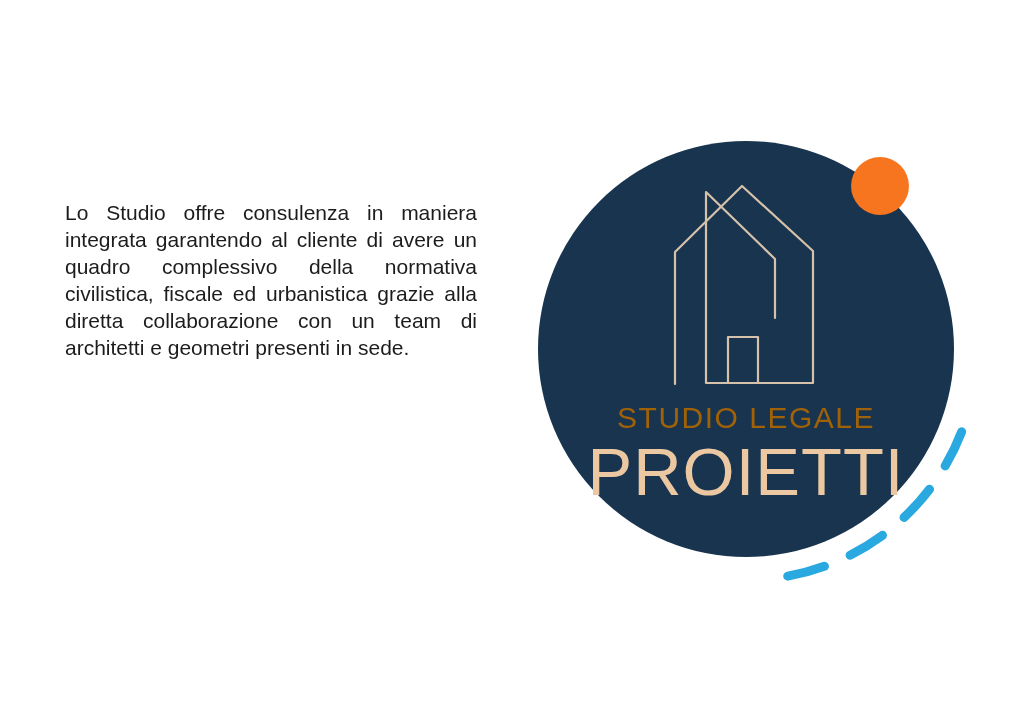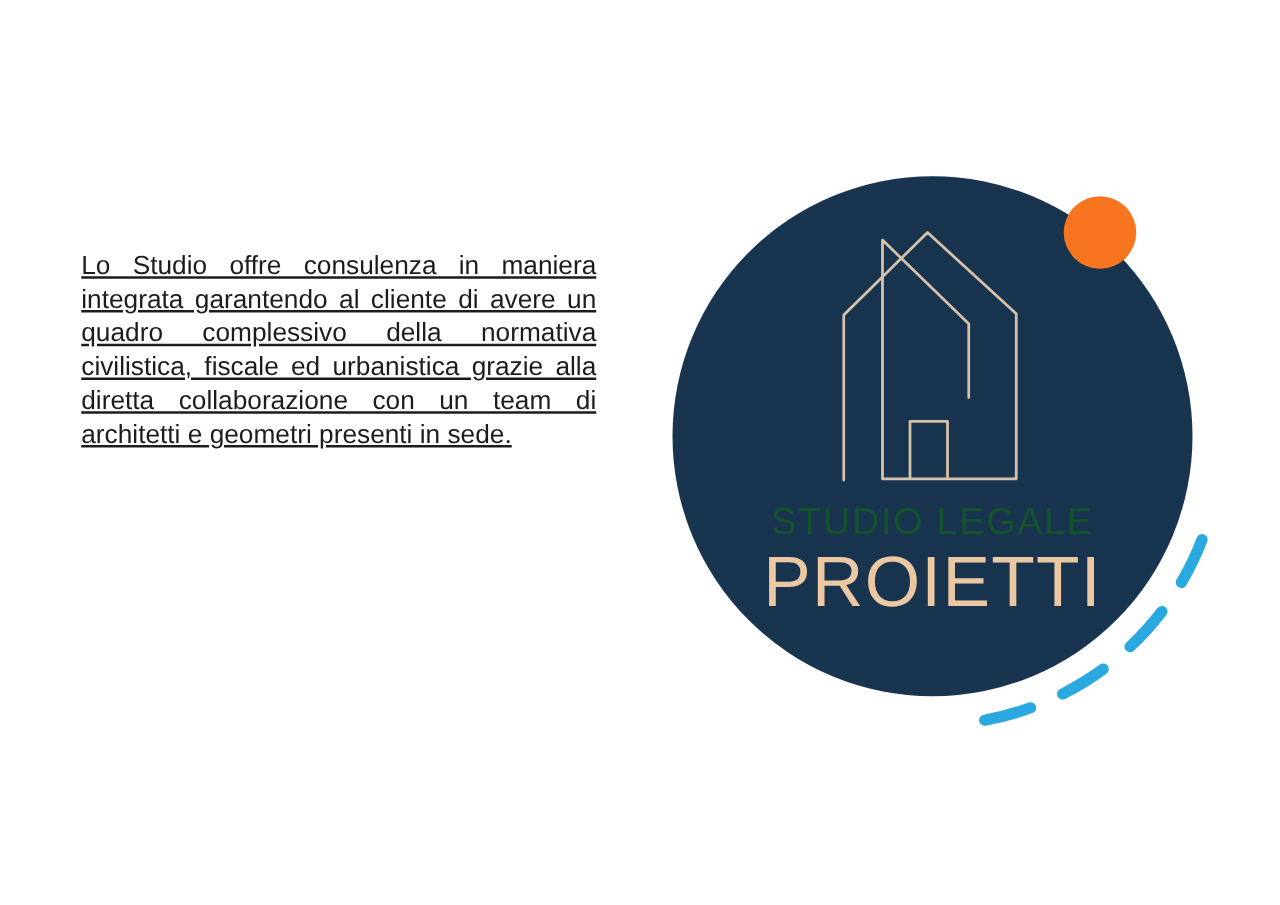--- a/index.html
+++ b/index.html
@@ -16,42 +16,41 @@
     overflow:hidden;
   }
   
   .intro{
     position:absolute;
     left:65px;top:199px;width:412px;
     color:#1c1c1c;
     font-size:21px;
     line-height:27px;
     text-align:justify;
-    text-decoration:underline;
   }
   .intro p{margin:0;}
   .intro p + p{margin-top:43px;}
   
   .logo-svg{position:absolute;left:0;top:0;}
   .logo-line-1{
     position:absolute;
     left:536px;top:403px;width:420px;
     text-align:center;
-    color:#14532d;
+    color:#a16207;
     font-size:30px;
     letter-spacing:1.5px;
     line-height:1;
     white-space:nowrap;
   }
   .logo-line-2{
     position:absolute;
     left:536px;top:438px;width:420px;
     text-align:center;
     color:#ebc8a2;
-    font-size:57px;
+    font-size:67px;
     letter-spacing:1px;
     line-height:1;
     white-space:nowrap;
   }
 </style>
 </head>
 <body>
 
 <div class="canvas">
 

